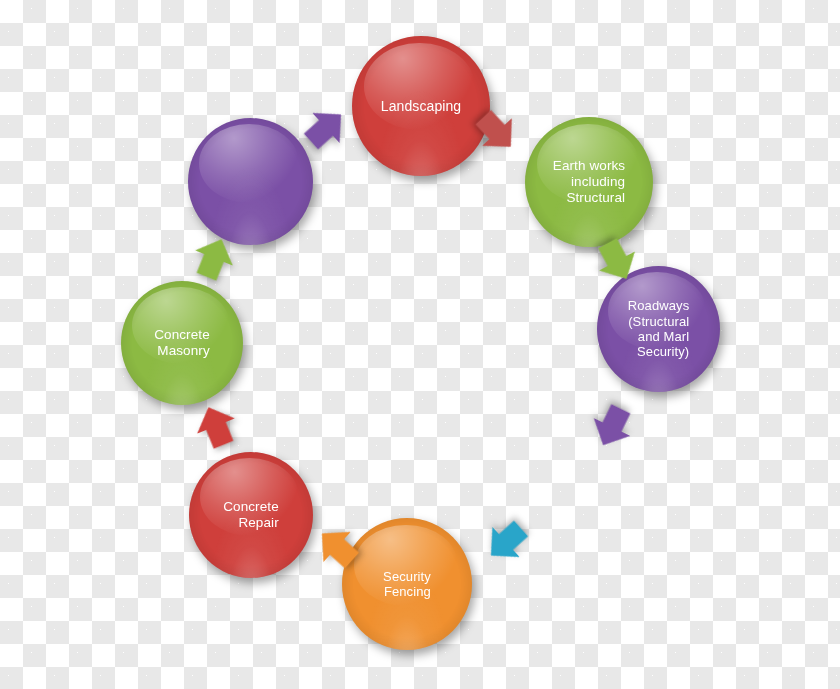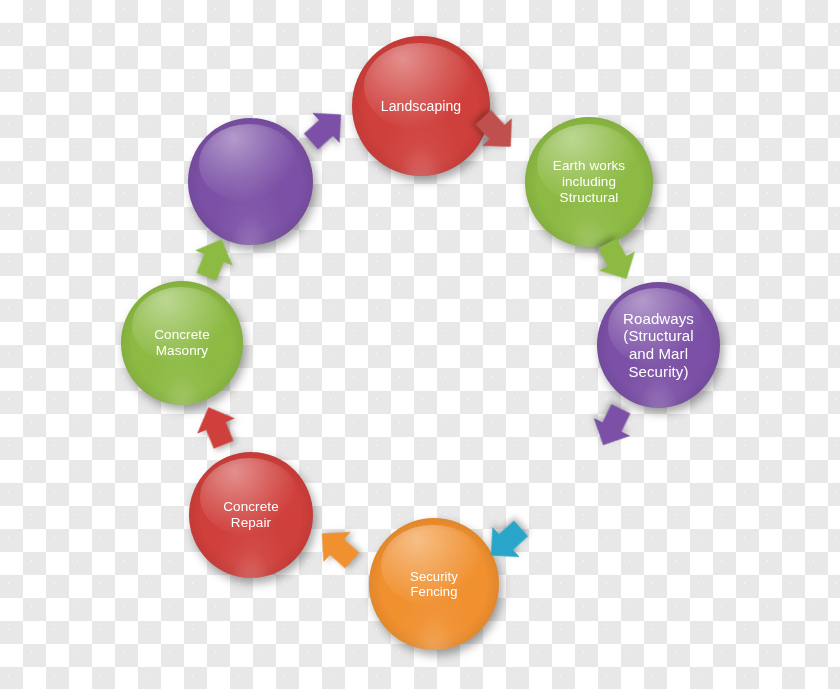--- a/index.html
+++ b/index.html
@@ -63,20 +63,21 @@
     inset: 0;
     border-radius: 50%;
     background: radial-gradient(ellipse at 50% 118%, rgba(255,255,255,0.30) 0%, rgba(255,255,255,0.05) 26%, rgba(0,0,0,0) 48%),
                 radial-gradient(ellipse at 50% 50%, rgba(0,0,0,0) 58%, rgba(0,0,0,0.14) 88%, rgba(0,0,0,0.30) 100%);
   }
   .node .label {
     position: relative;
     z-index: 3;
     padding: 0 8px;
     letter-spacing: .1px;
+    text-align: right;
   }
 
   
   .arrow {
     position: absolute;
     width: 44px;
     height: 44px;
     filter: drop-shadow(2px 3px 3px rgba(0,0,0,0.30));
   }
   .arrow svg { display: block; width: 100%; height: 100%; }
@@ -93,32 +94,32 @@
 
   <div class="node" style="left:525px; top:117px; width:128px; height:130px; background:#8cba43; font-size:13.5px;">
     <span class="glossy"></span>
     <span class="label">
       <span>Earth works</span><br>
       <span>including</span><br>
       <span>Structural</span>
     </span>
   </div>
 
-  <div class="node" style="left:597px; top:282px; width:123px; height:126px; background:#7b50a6; font-size:15px;">
+  <div class="node" style="left:597px; top:266px; width:123px; height:126px; background:#7b50a6; font-size:13px;">
     <span class="glossy"></span>
     <span class="label">
       <span>Roadways</span><br>
       <span>(Structural</span><br>
       <span>and Marl</span><br>
       <span>Security)</span>
     </span>
   </div>
 
 
-  <div class="node" style="left:369px; top:518px; width:130px; height:132px; background:#f0902f; font-size:13px;">
+  <div class="node" style="left:342px; top:518px; width:130px; height:132px; background:#f0902f; font-size:13px;">
     <span class="glossy"></span>
     <span class="label">
       <span>Security</span><br>
       <span>Fencing</span>
     </span>
   </div>
 
   <div class="node" style="left:189px; top:452px; width:124px; height:126px; background:#cf3f3b; font-size:13.5px;">
     <span class="glossy"></span>
     <span class="label">

